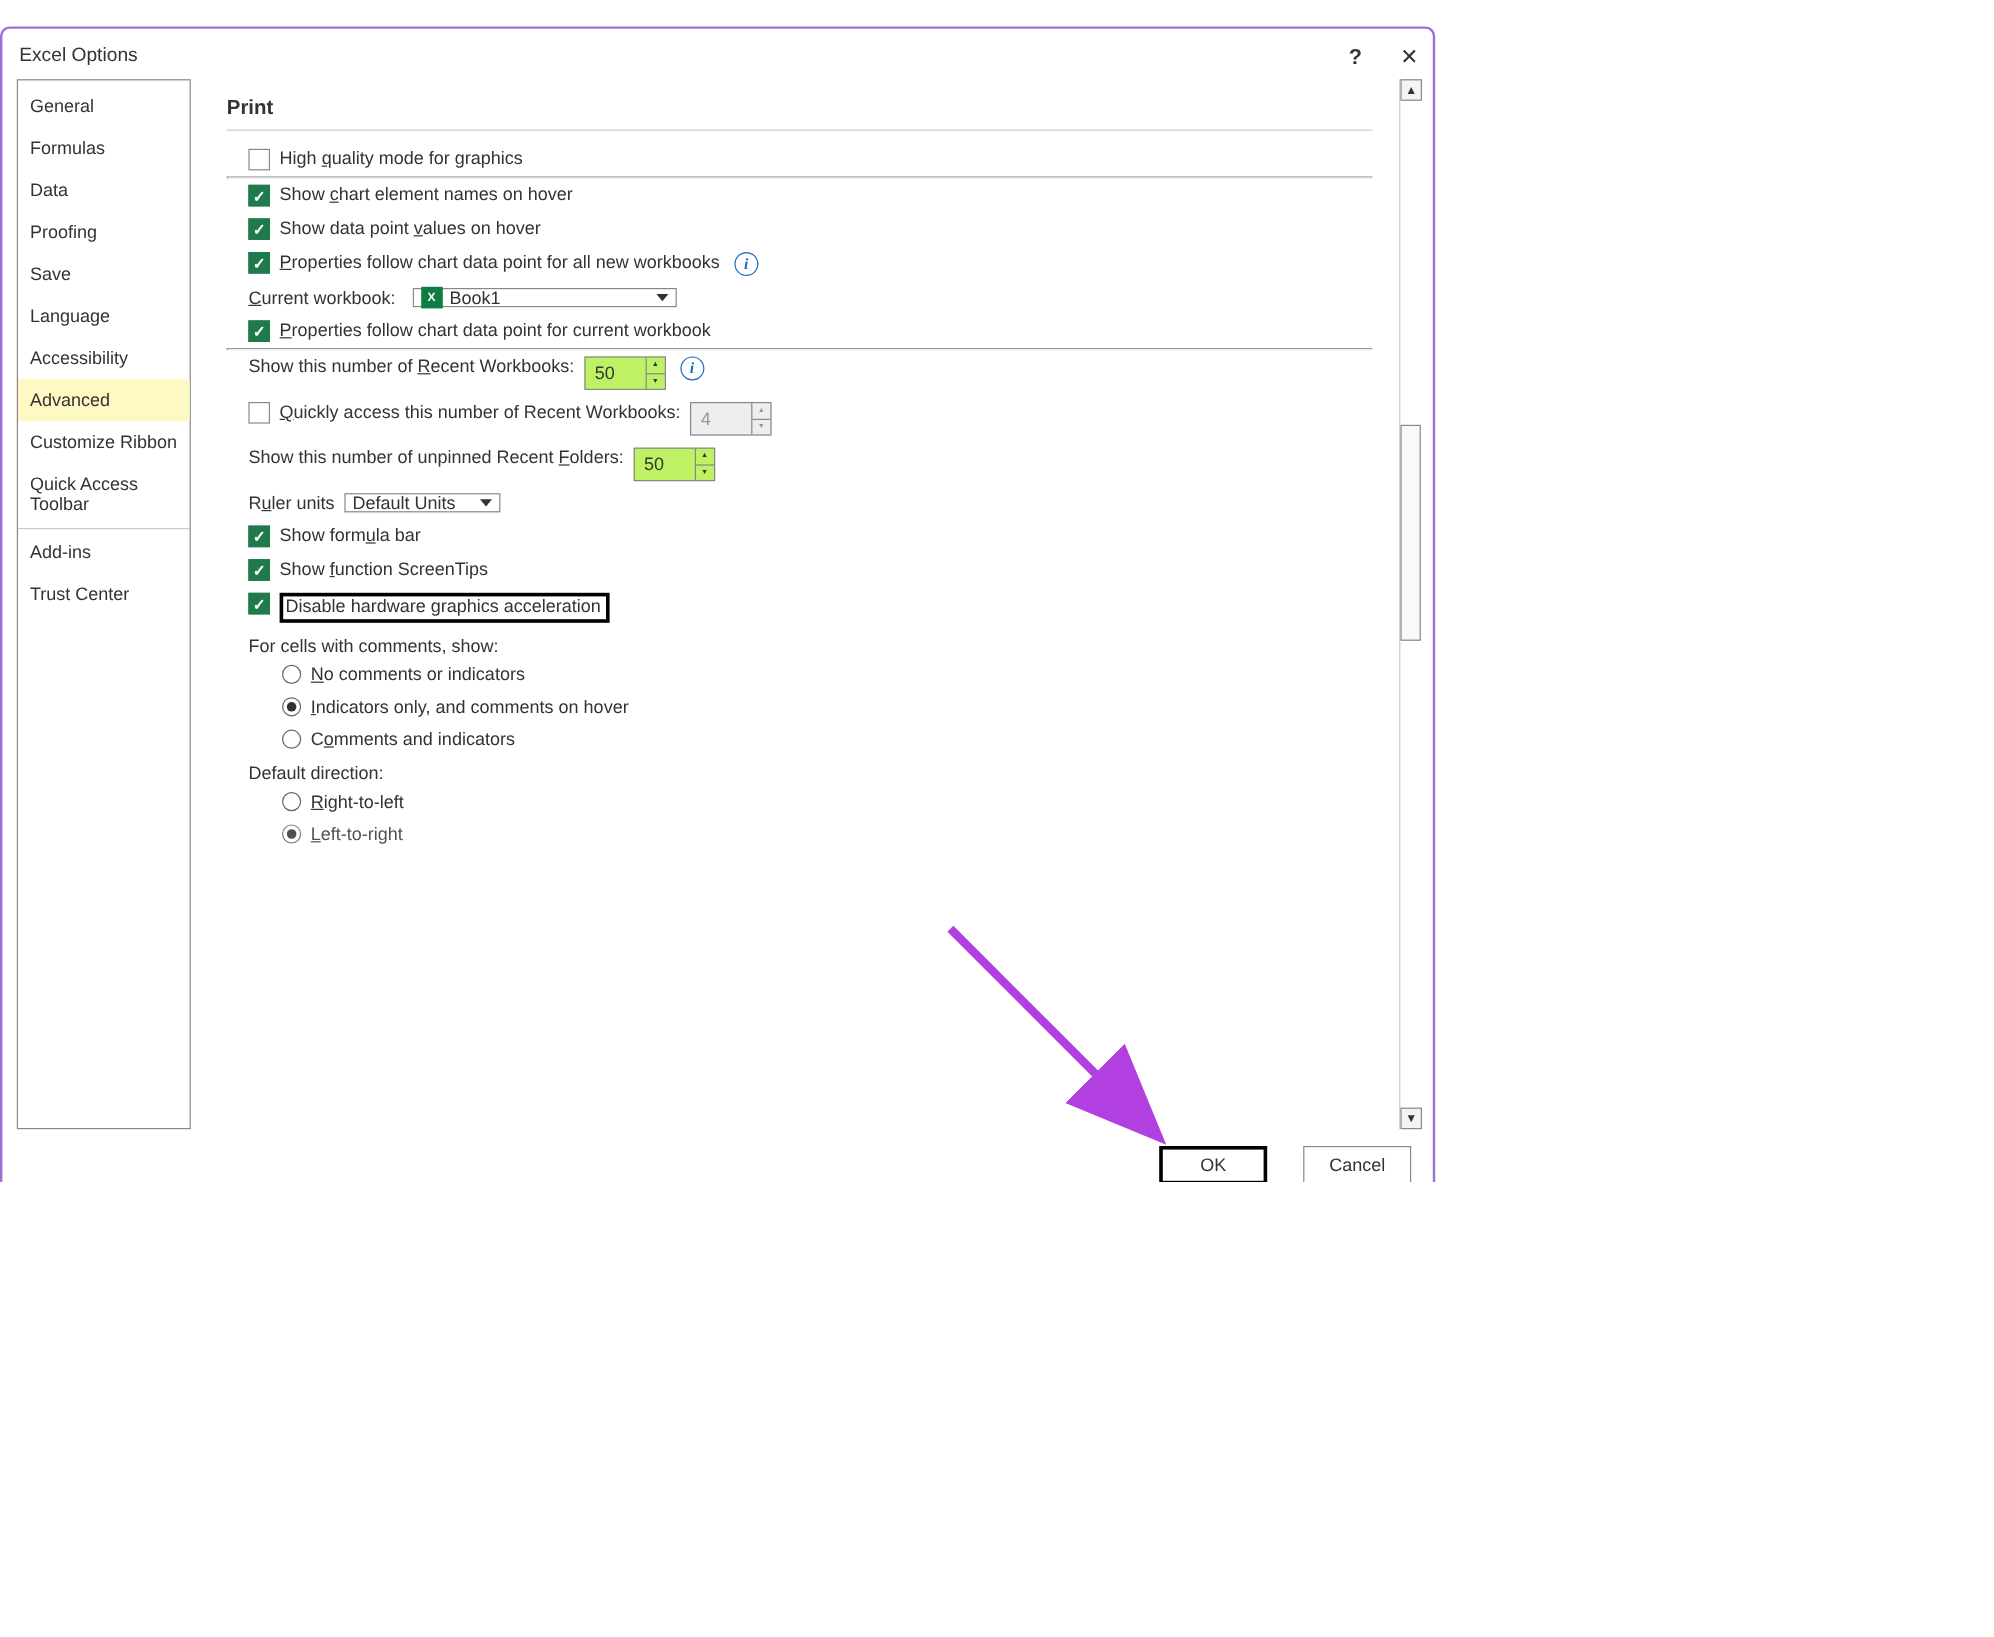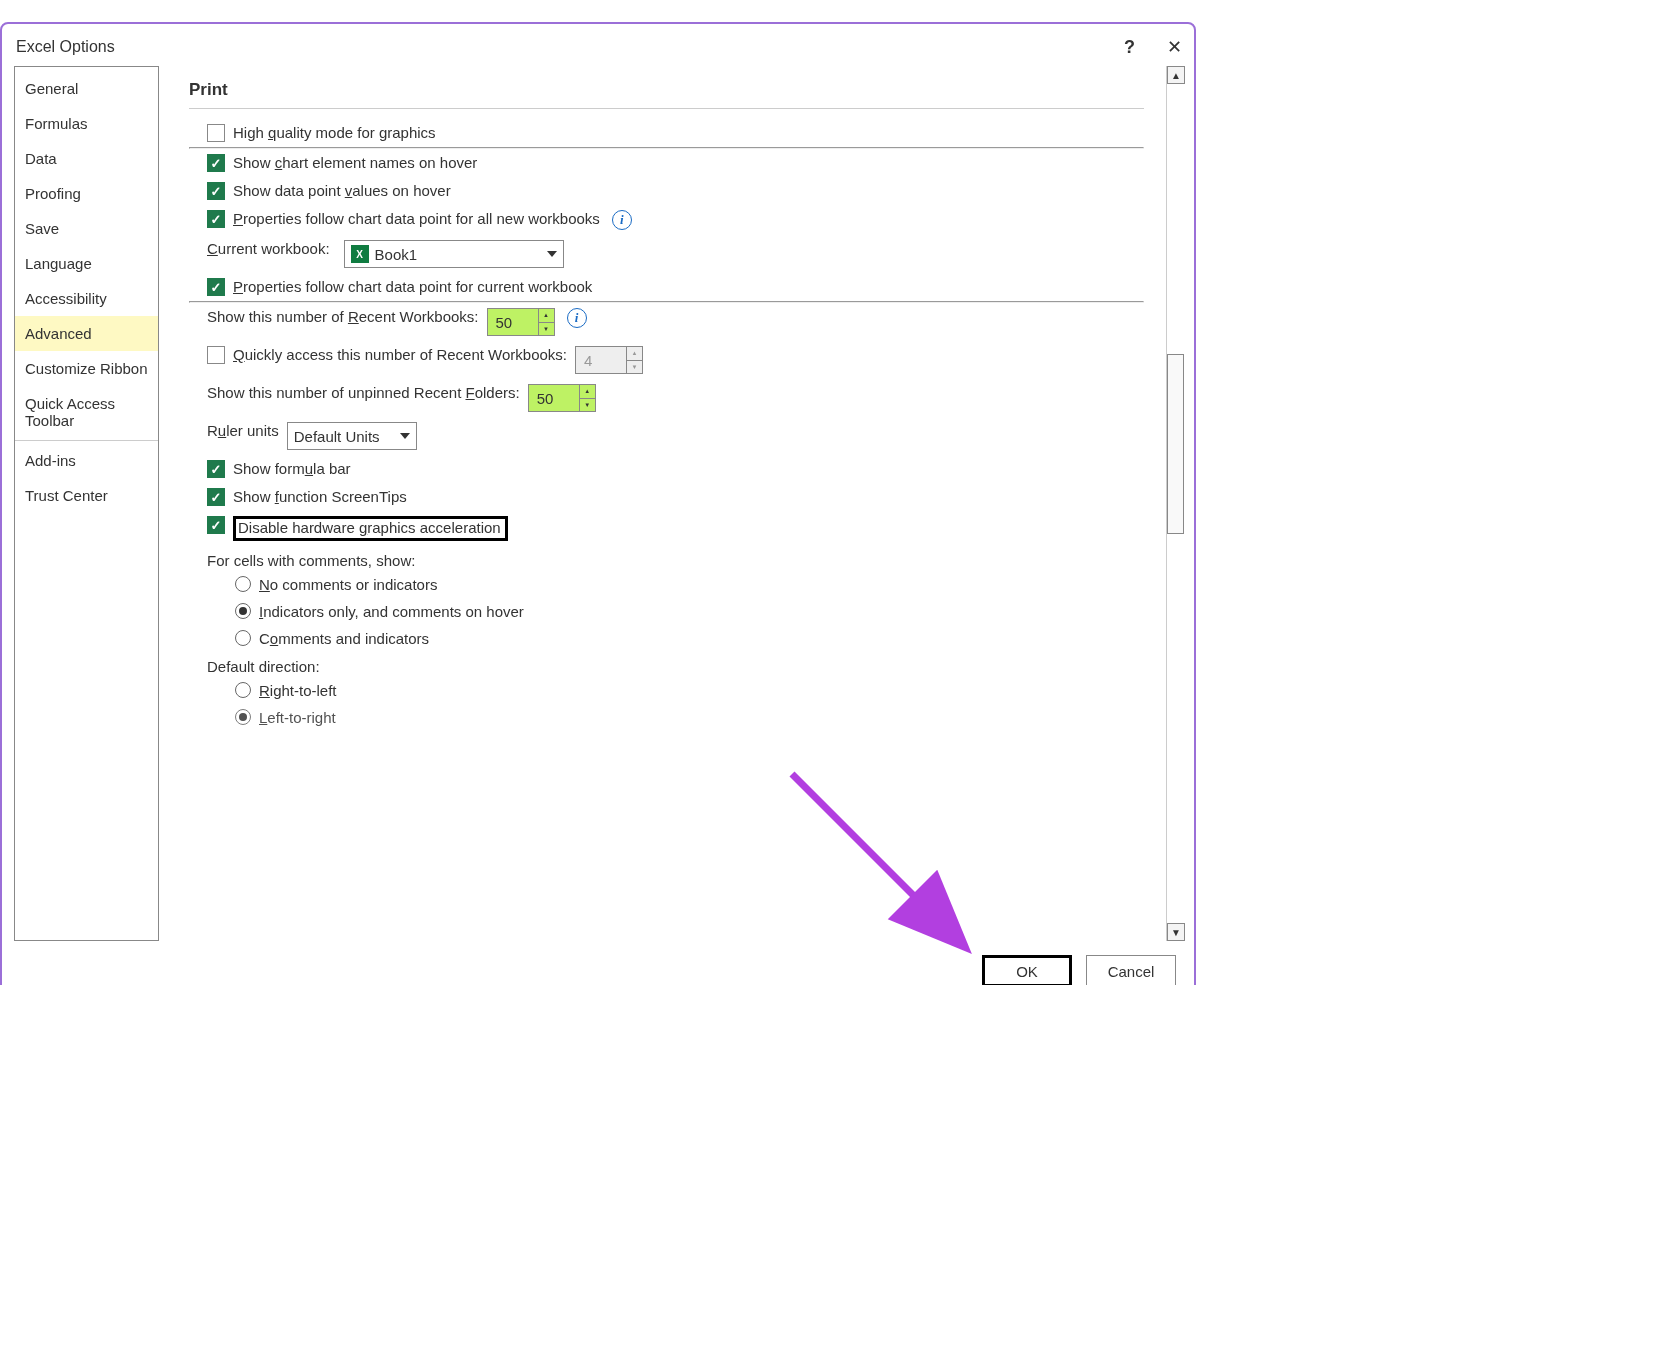--- a/index.html
+++ b/index.html
@@ -127,21 +127,21 @@
   .info-icon {
     width: 20px; height:20px; border:1.5px solid #1a6bc4; border-radius:50%;
     color:#1a6bc4; font-weight:bold; font-style:italic; font-family:serif;
     display:inline-flex; align-items:center; justify-content:center;
     font-size:13px; margin-left:4px;
     cursor:pointer;
   }
   .info-icon::after { content:"i"; }
   .combo {
     border: 1px solid #888;
-    height: 28px;
+    height: 16px;
     display:inline-flex; align-items:center;
     padding: 0 6px;
     background:#fff;
     cursor:pointer;
     position:relative;
     min-width: 120px;
   }
   .combo .arrow {
     position:absolute; right:6px; top:50%; transform:translateY(-50%);
     border-left:5px solid transparent; border-right:5px solid transparent;
@@ -160,21 +160,21 @@
   .spinner.disabled { background:#eee; color:#999; }
   .spinner .val { padding:0 8px; display:flex; align-items:center; min-width:50px; }
   .spinner .arrows { width:16px; border-left:1px solid #888; display:flex; flex-direction:column; }
   .spinner .arrows div { flex:1; display:flex; align-items:center; justify-content:center; font-size:6px; }
   .spinner .arrows div:first-child { border-bottom:1px solid #888; }
   .highlight-box { border:3px solid #000; padding:0 4px 2px 2px; display:inline-block; }
   .plainlabel { padding-left:18px; margin-top:6px; margin-bottom:2px; }
   .footer {
     position:absolute;
     bottom: 14px; right: 18px;
-    display:flex; gap:14px;
+    display:flex; gap:30px;
   }
   .btn {
     min-width: 90px; height: 32px;
     border:1px solid #888;
     background:#fff;
     display:flex; align-items:center; justify-content:center;
     cursor:pointer;
     font-size:15px;
   }
   .btn.ok { border:3px solid #000; }

